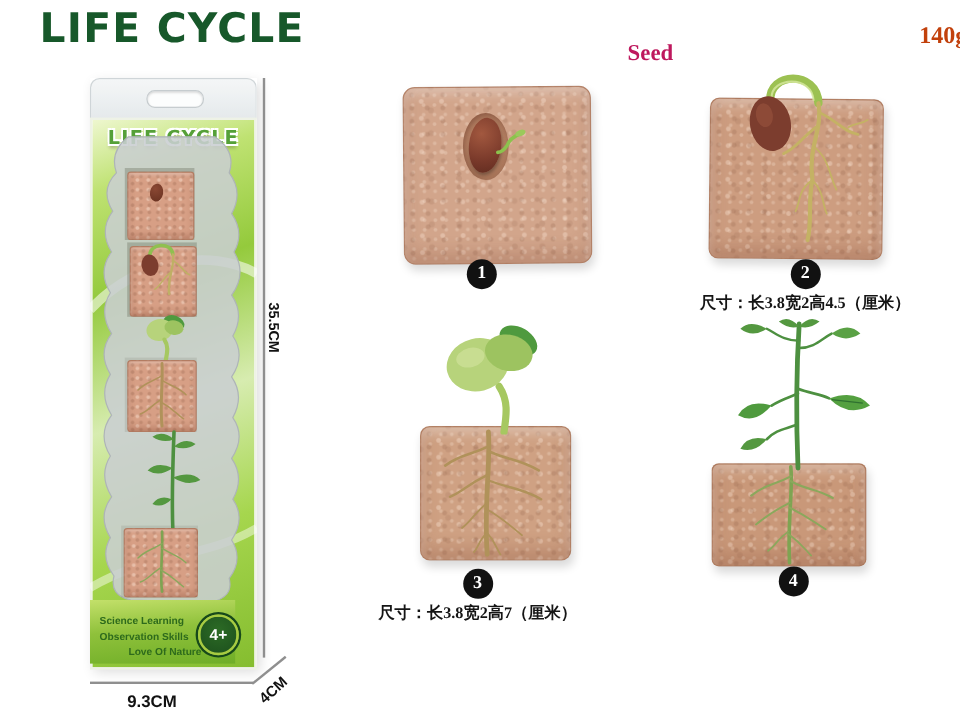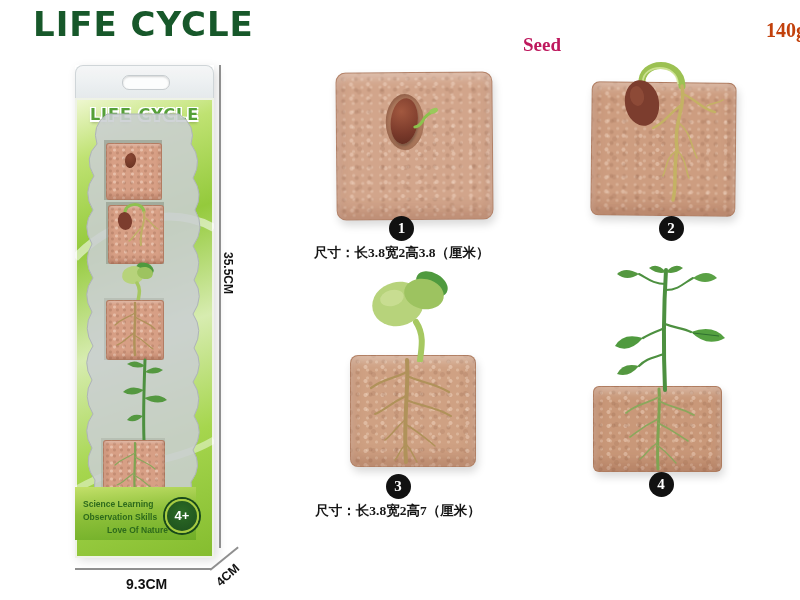--- a/index.html
+++ b/index.html
@@ -25,34 +25,34 @@
       background:linear-gradient(160deg,#eef7cf 0%,#bfe272 12%,#94ca3c 30%,#d7ecb0 52%,#a6d64e 74%,#85bd2f 100%);}
   #brand-title{left:0;top:40px;width:139px;text-align:center;font-family:"DejaVu Sans",sans-serif;
       font-weight:700;font-size:16px;letter-spacing:1px;color:#55a038;
       text-shadow:-1.5px -1.5px 0 #fff,1.5px -1.5px 0 #fff,-1.5px 1.5px 0 #fff,1.5px 1.5px 0 #fff,0 3px 3px rgba(0,0,0,.25);}
   .mini-soil{background-color:#d79f85;
       background-image:radial-gradient(circle,rgba(122,74,52,.22) 1px,transparent 2px),
                        radial-gradient(circle,rgba(255,238,224,.4) 1px,transparent 2px);
       background-size:7px 6px,9px 8px;background-position:0 0,3px 2px;
       border:1px solid rgba(150,95,70,.55);border-radius:3px;
       box-shadow:inset 0 -3px 5px rgba(120,60,40,.3),inset 0 2px 3px rgba(255,255,255,.3);}
-  #pkg-footer{left:0;top:422px;width:121px;height:53px;
+  #pkg-footer{left:0;top:435px;width:121px;height:53px;
       background:linear-gradient(175deg,#c3e06a,#8fc13b 45%,#6fae27);}
   .tagline{position:absolute;left:8px;font-size:8.5px;font-weight:700;color:#2d6a1c;}
   #age-badge{left:90px;top:12px;width:30px;height:30px;border-radius:50%;
       background:radial-gradient(circle at 50% 38%,#2c6b25,#1c4f1d);
       border:2px solid #a7cb42;box-shadow:0 0 0 2px #17491a;
       color:#fff;font-weight:700;font-size:13px;text-align:center;line-height:30px;}
 
   
   .dim-line{background:#8f8f8f;}
   #dim-h-line{left:201px;top:65px;width:1.5px;height:483px;}
   #dim-h-label{left:203px;top:252px;writing-mode:vertical-rl;font-weight:700;font-size:12px;color:#111;}
   #dim-w-line{left:57px;top:568px;width:136px;height:1.5px;}
-  #dim-w-label{left:108px;top:576px;font-weight:700;font-size:14px;color:#111;}
+  #dim-w-label{left:88px;top:576px;font-weight:700;font-size:14px;color:#111;}
   #dim-d-line{left:192px;top:569px;width:36px;height:1.5px;transform:rotate(-39deg);transform-origin:left center;}
   #dim-d-label{left:200px;top:577px;font-weight:700;font-size:12.5px;color:#111;
                transform:rotate(-42deg);transform-origin:left center;}
 
   
   .soil{background-color:#d2a58b;
       background-image:radial-gradient(circle,rgba(122,74,52,.18) 1.5px,transparent 2.5px),
                        radial-gradient(circle,rgba(255,235,220,.35) 1.5px,transparent 2.5px),
                        radial-gradient(circle,rgba(122,74,52,.12) 2px,transparent 3px),
                        radial-gradient(circle,rgba(255,240,225,.25) 1px,transparent 2px);
@@ -234,24 +234,24 @@
       <path d="M122,16 Q136,6 146,16 Q134,24 122,16" fill="#5aa145"></path>
       <path d="M72,76 Q52,70 44,84 Q58,92 72,76" fill="#4f9a3e"></path>
       <path d="M120,70 Q142,62 154,76 Q136,86 120,70" fill="#54a040"></path>
       <path d="M122,71 L148,74" stroke="#2f7030" stroke-width="1" fill="none"></path>
       <path d="M68,104 Q52,100 46,112 Q58,116 68,104" fill="#549840"></path>
     </svg>
   </div>
 
   <div class="stage-label" id="label1">
     <div class="num-badge">1</div>
-    <div class="size-caption">尺寸：长3.8宽2高3.8（厘米）</div>
   </div>
   <div class="stage-label" id="label2">
     <div class="num-badge">2</div>
+    <div class="size-caption">尺寸：长3.8宽2高4.5（厘米）</div>
   </div>
   <div class="stage-label" id="label3">
     <div class="num-badge">3</div>
     <div class="size-caption">尺寸：长3.8宽2高7（厘米）</div>
   </div>
   <div class="stage-label" id="label4">
     <div class="num-badge">4</div>
   </div>
 
 </div>

